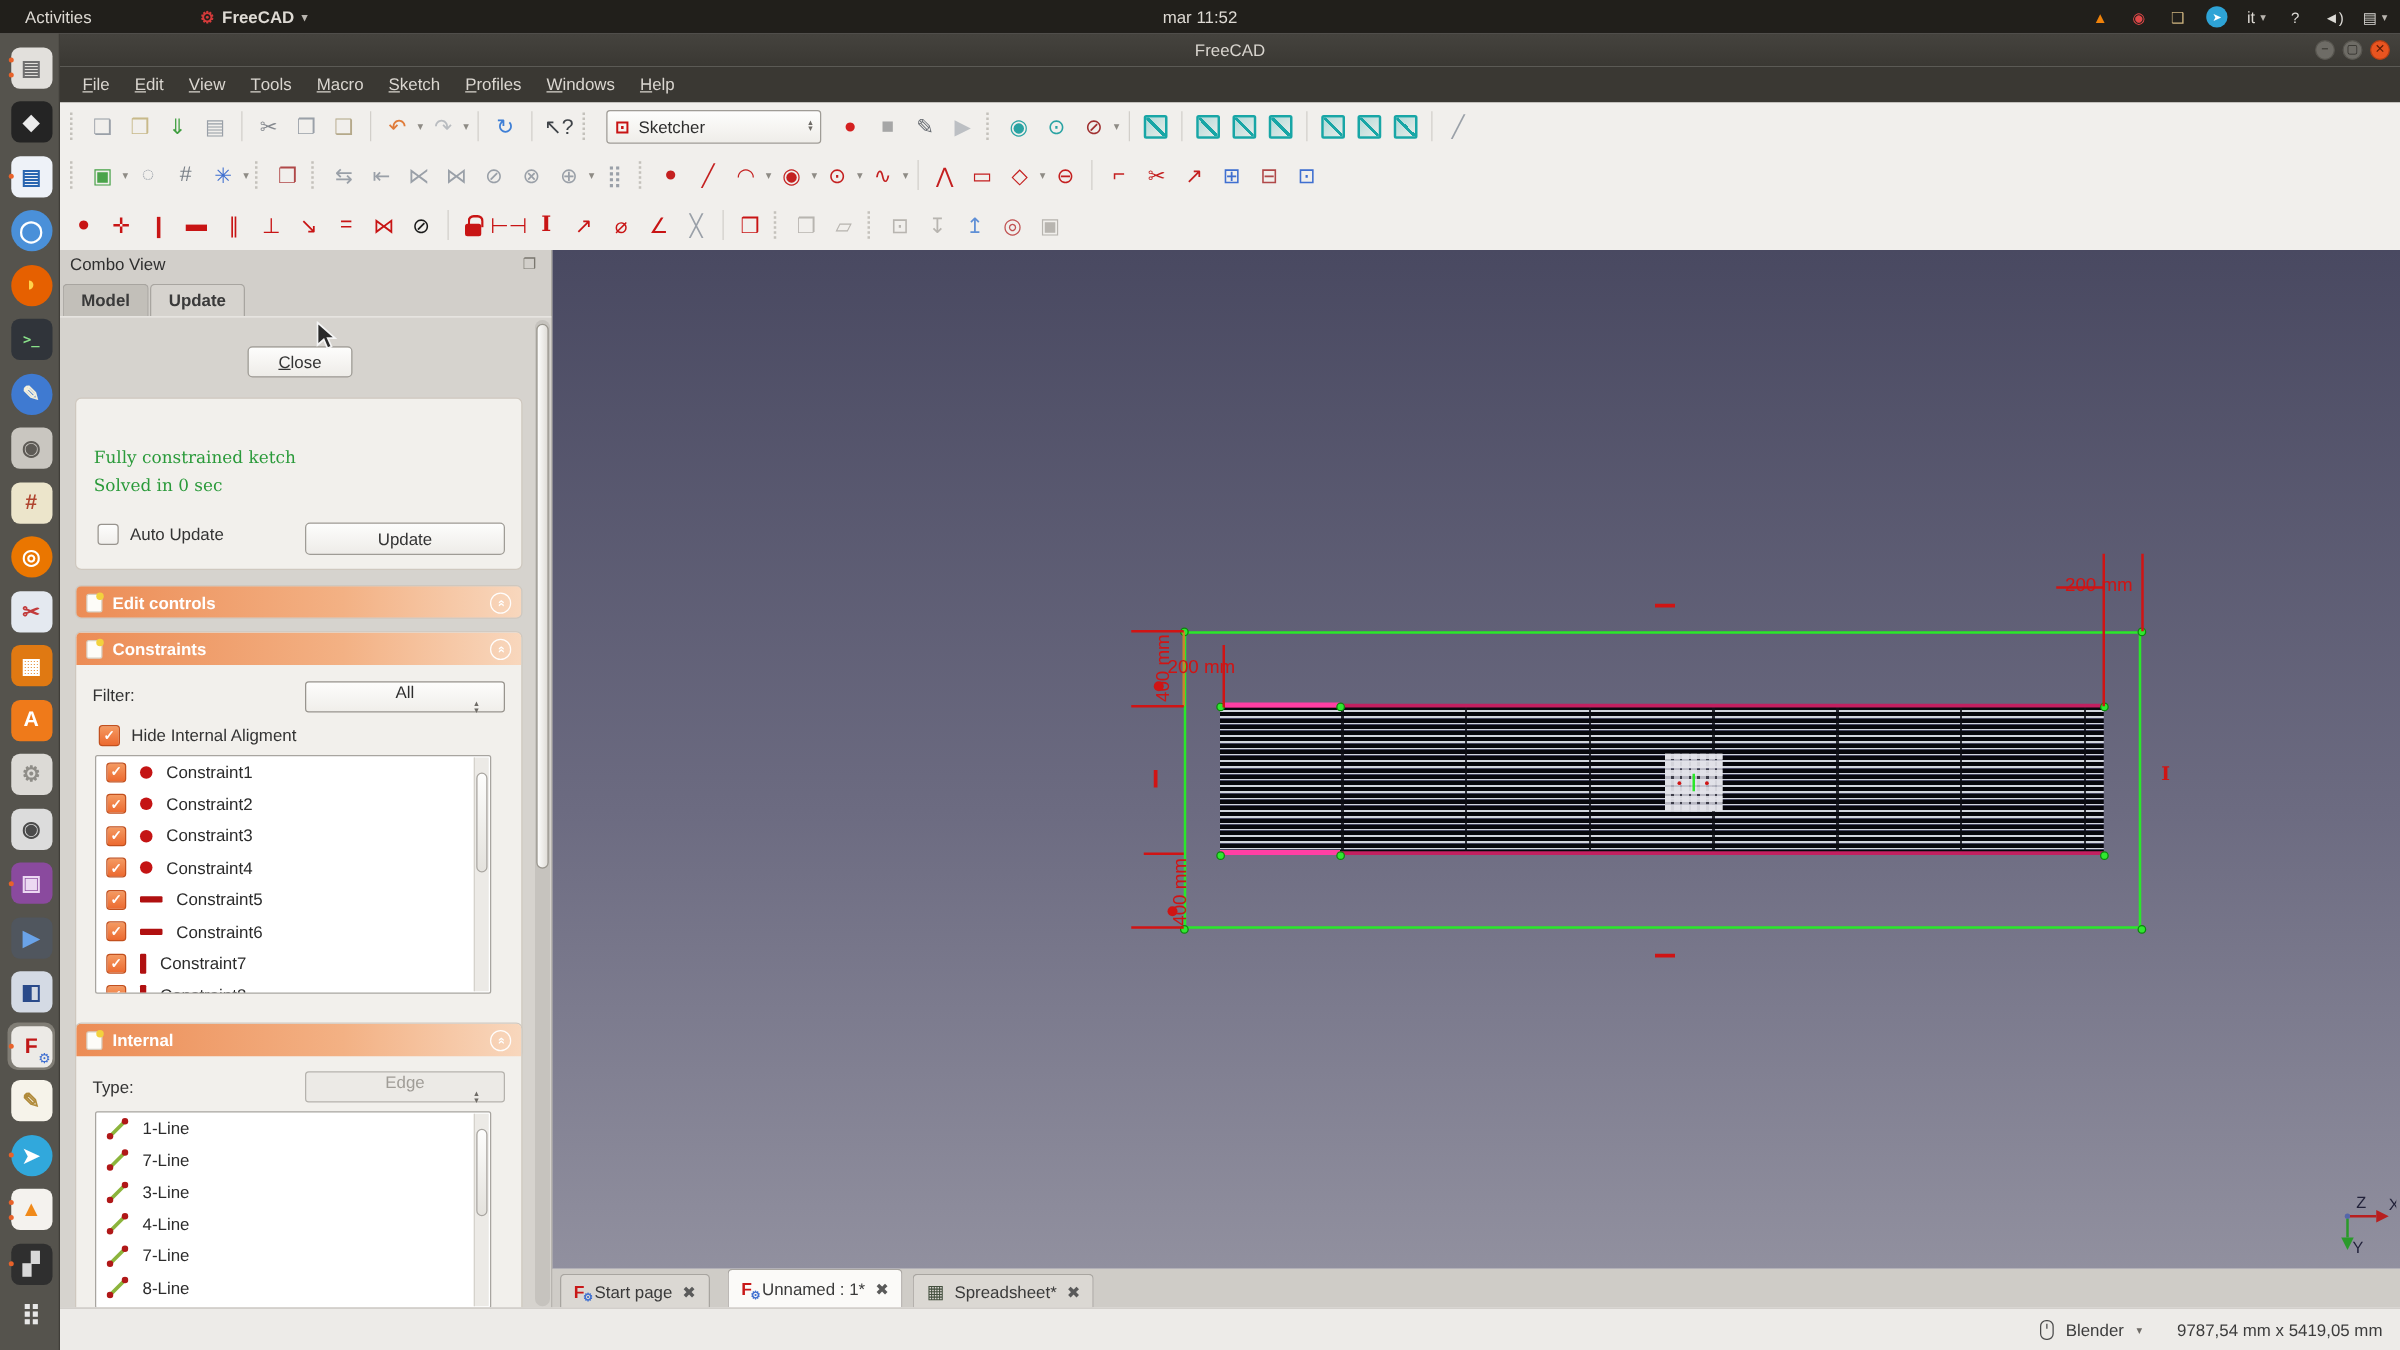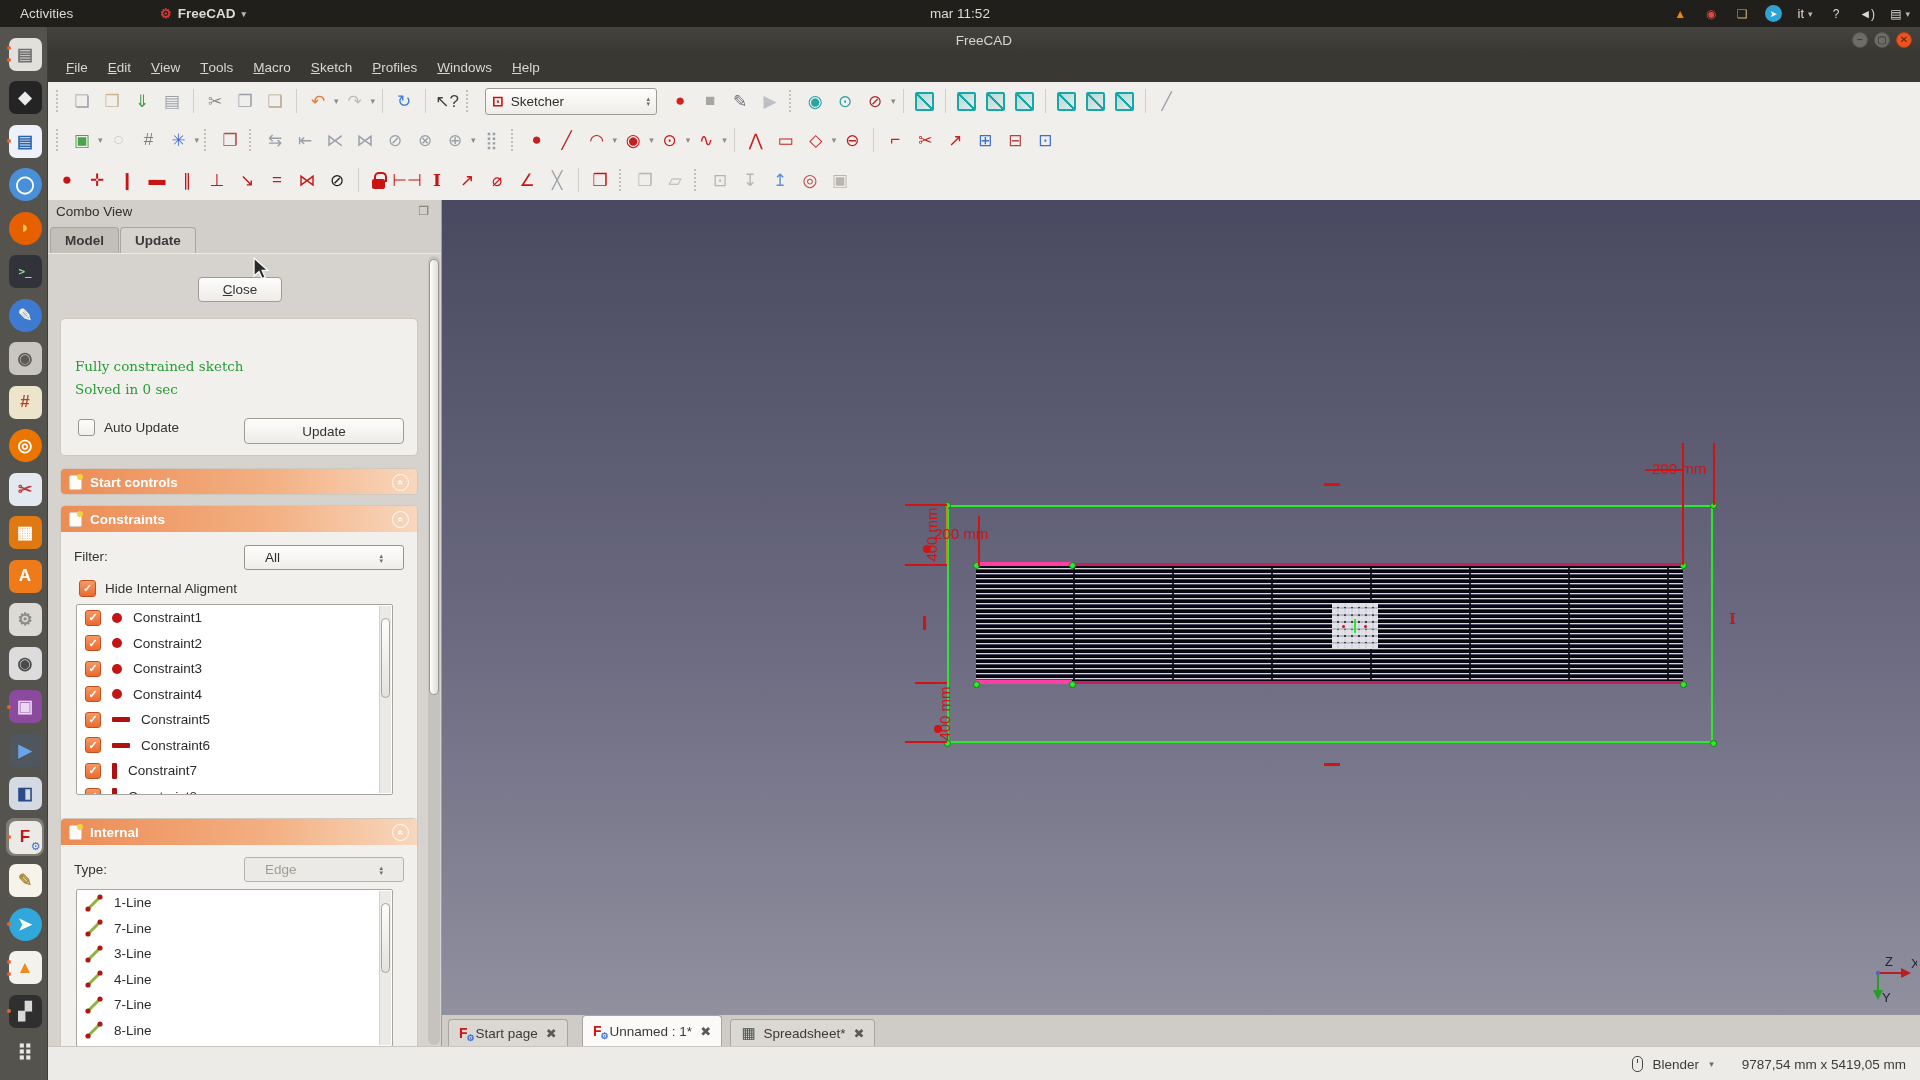--- a/index.html
+++ b/index.html
@@ -92,21 +92,21 @@
   #edit-card{top:214px;height:27px;}
   #constraints-card{top:251px;height:342px;}
   #elements-card{top:564px;height:229px;border-radius:5px 5px 0 0;}
 
   .cb{width:17px;height:17px;border:1px solid #98948e;border-radius:3px;background:linear-gradient(#fdfdfc,#f1efec);
     display:flex;align-items:center;justify-content:center;font-size:11px;color:#fff;}
   .cb.checked{background:linear-gradient(#f49a62,#ec6a30);border-color:#c2501e;font-weight:bold;}
 
   .field-label{position:absolute;left:13px;font-size:13.5px;color:#333;}
   .combo{position:absolute;left:183px;width:160px;height:25px;border:1px solid #98948e;border-radius:3px;
-    background:linear-gradient(#fdfdfc,#f0eeea);display:flex;align-items:center;padding:0 20px;font-size:13.5px;color:#2e2e2e;}
+    background:linear-gradient(#fdfdfc,#f0eeea);display:flex;align-items:center;padding:0 20px;font-size:13.5px;color:#2e2e2e;flex-direction:column;}
   .combo.disabled{color:#a09d97;background:#eceae6;border-color:#b5b2ad;}
   #hide-internal-row{position:absolute;left:18px;top:74px;display:flex;align-items:center;gap:9px;font-size:13.5px;color:#333;}
 
   .listbox{position:absolute;left:15px;width:317px;background:#fff;border:1px solid #a8a5a0;border-radius:2px;overflow:hidden;}
   #constraint-list{top:98px;height:191px;}
   #element-list{top:70px;height:158px;}
   .list-row{height:25.5px;display:flex;align-items:center;gap:11px;padding-left:8px;font-size:13.5px;color:#2b2b2b;}
   .g-dot{width:10px;height:10px;border-radius:50%;background:#c41414;}
   .g-hbar{width:18px;height:5px;background:#b01010;border-radius:1px;}
   .g-vbar{width:5px;height:16px;background:#b01010;border-radius:1px;}
@@ -438,33 +438,33 @@
     <div id="combo-float">❐</div>
     <div id="combo-tabs">
         <div class="cv-tab">Model</div>
         <div class="cv-tab active">Update</div>
       </div>
     <div id="combo-content">
 
       <button id="close-btn" class="btn"><u>C</u>lose</button>
 
       <div class="card" id="solver-card">
-        <div class="solver-msg" style="top:39px">Fully constrained sketch</div>
+        <div class="solver-msg" style="top:39px">Fully constrained ketch</div>
         <div class="solver-msg" style="top:62px">Solved in 0 sec</div>
         <div id="auto-update-row">
           <span class="cb"></span>
           <span>Auto Update</span>
         </div>
         <button id="update-btn" class="btn">Update</button>
       </div>
 
       <div class="card" id="edit-card">
         <div class="sec-header">
           <span class="page-ico"></span>
-          <span>Start controls</span>
+          <span>Edit controls</span>
           <span class="sec-chevron">
               <span>«</span>
             </span>
         </div>
       </div>
 
       <div class="card" id="constraints-card">
         <div class="sec-header">
           <span class="page-ico"></span>
           <span>Constraints</span>

